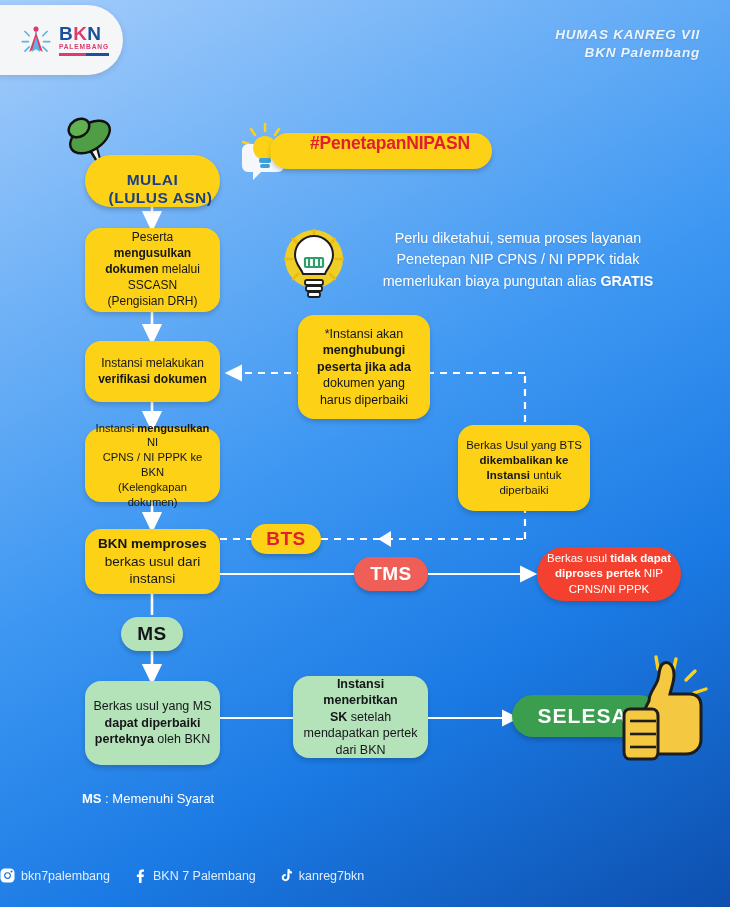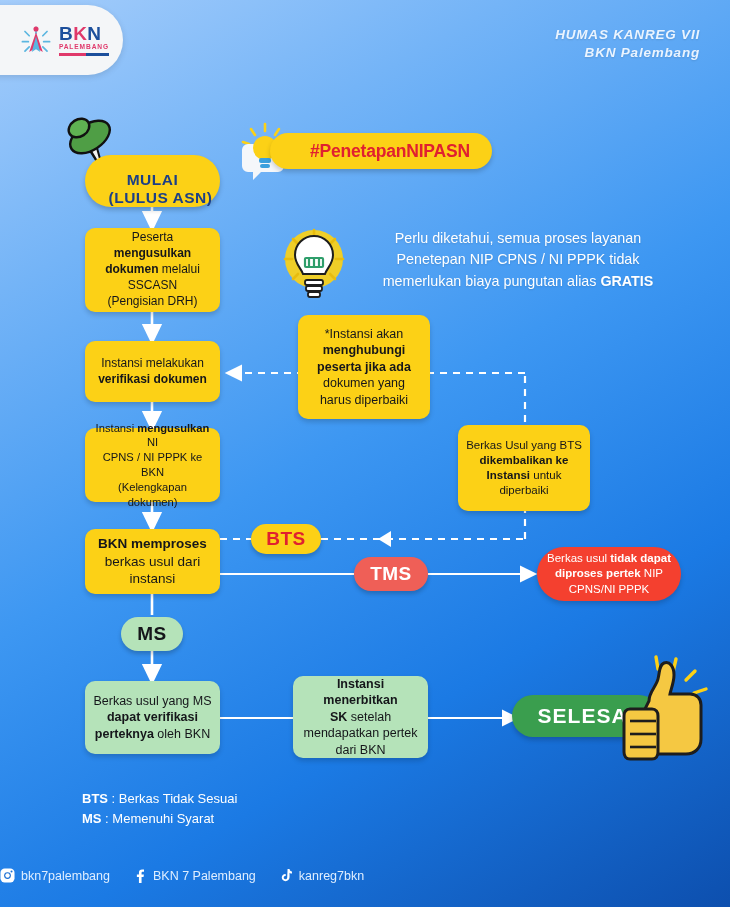--- a/index.html
+++ b/index.html
@@ -44,21 +44,21 @@
     position:absolute; right:30px; top:26px;
     text-align:right; color:#eaf4ff;
     font-style:italic; font-weight:bold;
     font-size:13.5px; line-height:1.35; letter-spacing:.8px;
     text-shadow:0 1px 2px rgba(0,0,0,.12);
   }
 
   
   .node {
     position:absolute;
-    border-radius:10px;
+    border-radius:16px;
     box-shadow:0 3px 5px rgba(0,0,0,.17);
     display:flex; align-items:center; justify-content:center;
     text-align:center;
     padding:6px 8px;
     line-height:1.32;
   }
   .yellow { background:#fcd116; color:#15161a; }
   .green  { background:#b5e3b9; color:#15161a; }
   .red    { background:#f4402f; color:#ffffff; }
   .node b { font-weight:bold; }
@@ -76,21 +76,21 @@
   #start-pill .l2 { font-size:15.5px;margin-left:16px; }
 
   
   #pin { position:absolute; left:58px; top:110px; width:68px; height:72px; }
 
   
   #hashtag-pill {
     position:absolute; left:270px; top:133px;
     height:36px; padding:0 22px 0 40px;
     background:#fcd116; border-radius:18px;
-    display:flex; align-items:center;
+    display:flex; align-items:flex-start;
     color:#e02030; font-weight:bold; font-size:17.5px;
     letter-spacing:-.2px;
     box-shadow:0 3px 5px rgba(0,0,0,.18);
   }
   #hash-bulb { position:absolute; left:234px; top:120px; width:62px; height:62px; }
 
   
   #notice-bulb { position:absolute; left:283px; top:228px; width:62px; height:78px; }
   #notice-text {
     position:absolute; left:358px; top:228px; width:320px;
@@ -334,24 +334,24 @@
   </div>
 
   <div class="node red" style="left:537px; top:547px; width:144px; height:54px; border-radius:27px; font-size:11.5px;">
     <div>
       <span>Berkas usul </span><b>tidak dapat</b><br>
       <b>diproses pertek</b><span> NIP</span><br>
       <span>CPNS/NI PPPK</span>
     </div>
   </div>
 
-  <div class="node green" style="left:85px; top:681px; width:135px; height:73px; font-size:12.5px;">
+  <div class="node green" style="left:85px; top:681px; width:135px; height:84px; font-size:12.5px;">
     <div>
       <span>Berkas usul yang MS</span><br>
-      <b>dapat verifikasi</b><br>
+      <b>dapat diperbaiki</b><br>
       <b>perteknya</b><span> oleh BKN</span>
     </div>
   </div>
 
   <div class="node green" style="left:293px; top:676px; width:135px; height:82px; font-size:12.5px;">
     <div>
       <b>Instansi menerbitkan</b><br>
       <b>SK</b><span> setelah</span><br>
       <span>mendapatkan pertek</span><br>
       <span>dari BKN</span>
@@ -383,23 +383,20 @@
       <path d="M14 54 l22 0 c4 0 6 3 6 7 l0 36 c0 4 -2 7 -6 7 l-22 0 c-4 0 -6 -3 -6 -7 l0 -36 c0 -4 2 -7 6 -7 z" fill="#f5c842" stroke="#1d1d1d" stroke-width="3"></path>
       <g stroke="#1d1d1d" stroke-width="2.6" fill="none">
         <line x1="14" y1="66" x2="40" y2="66"></line>
         <line x1="14" y1="79" x2="40" y2="79"></line>
         <line x1="14" y1="92" x2="40" y2="92"></line>
       </g>
     </svg>
   </div>
 
   <div id="legend">
-    <div>
-      <b>BTS</b><span> : </span><span>Berkas Tidak Sesuai</span>
-    </div>
     <div>
       <b>MS</b><span> : </span><span>Memenuhi Syarat</span>
     </div>
   </div>
 
   <div id="footer">
     <div class="soc">
       <svg width="15" height="15" viewBox="0 0 16 16">
         <rect x="0.5" y="0.5" width="15" height="15" rx="4.5" fill="#ffffff"></rect>
         <circle cx="8" cy="8" r="3.6" fill="#1a6fd4"></circle>

